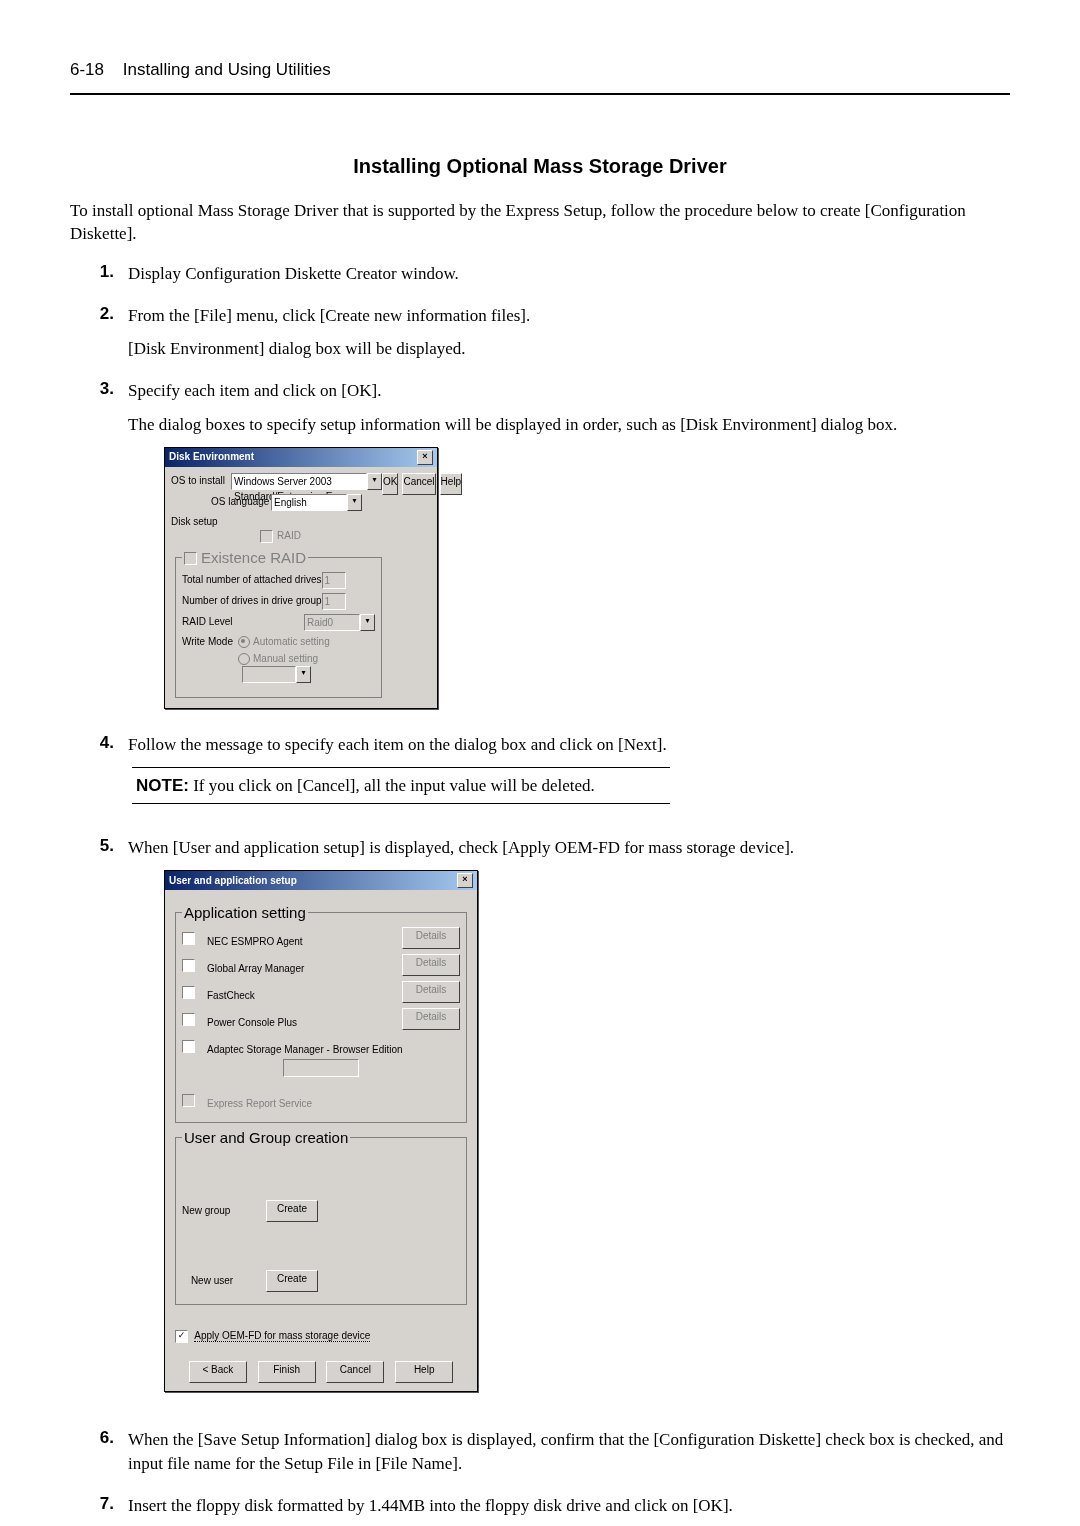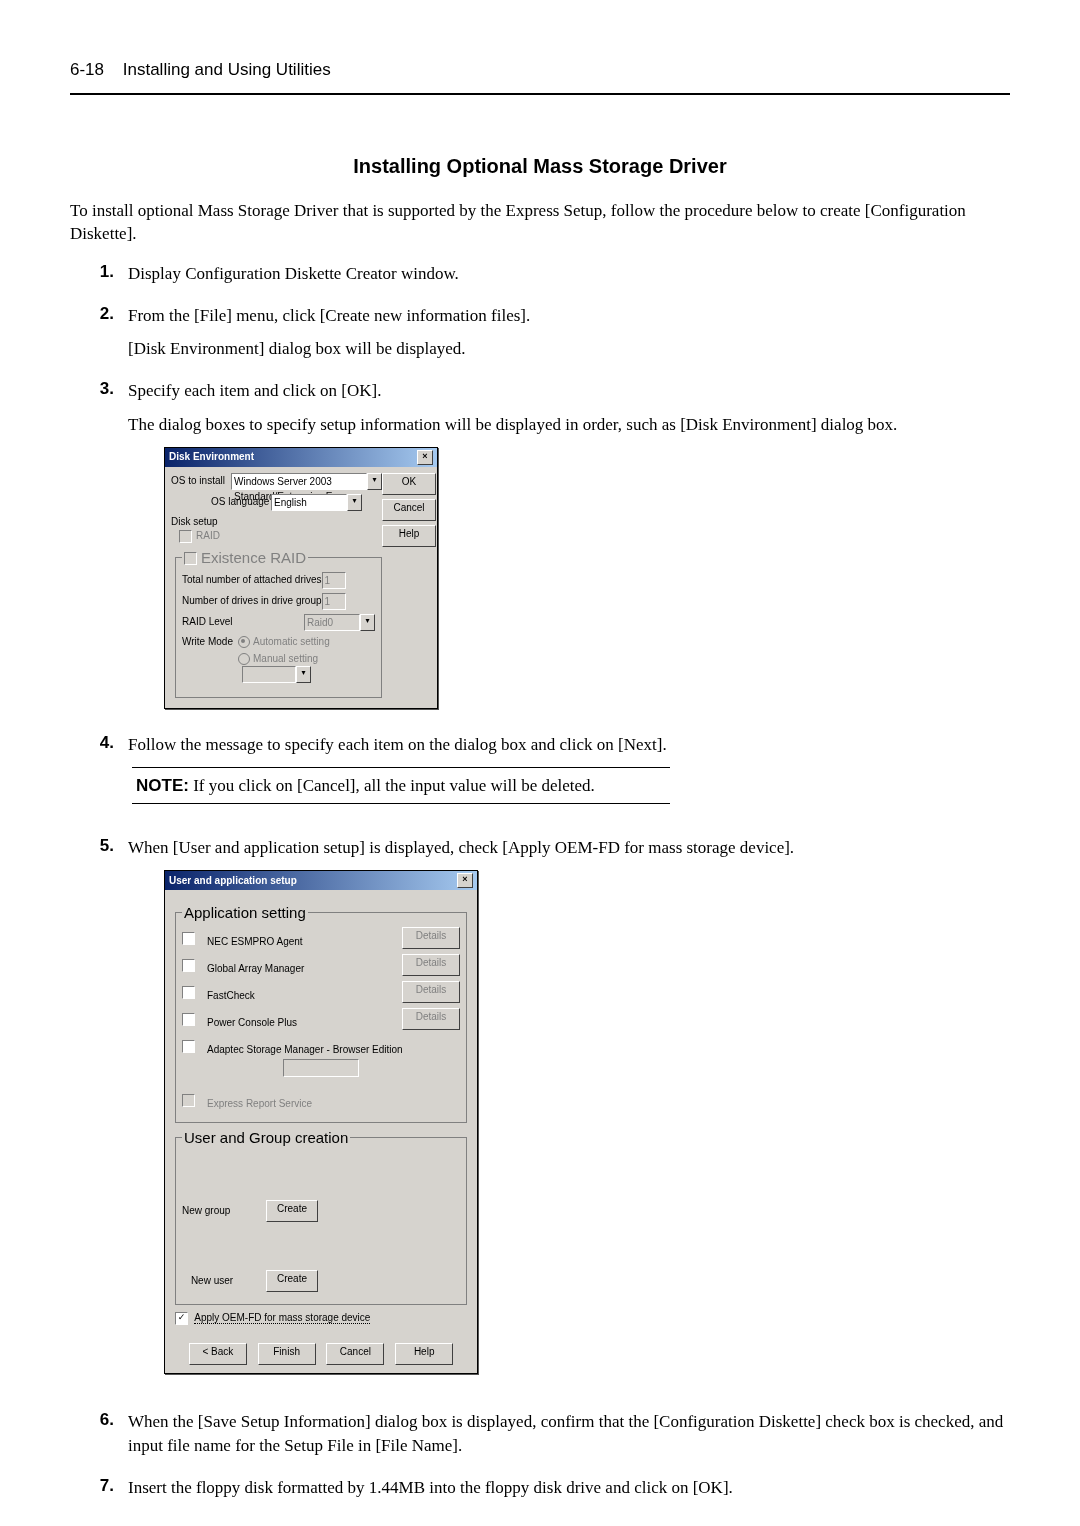--- a/index.html
+++ b/index.html
@@ -184,21 +184,21 @@
   
   .dlg1 {
     width: 272px;
     margin: 10px 0 16px 36px;
   }
   .dlg1-body{
     display:flex;
     padding:6px;
   }
   .dlg1-left{flex:1;}
-  .dlg1-right{width:56px;display:flex;flex-direction:column;gap:4px;align-items:flex-start;}
+  .dlg1-right{width:56px;display:flex;flex-direction:row;gap:4px;align-items:flex-start;}
   .dlg1-row{display:flex;align-items:center;margin-bottom:4px;}
   .lbl{min-width:112px;}
 
   
   .dlg2 {
     width: 312px;
     margin: 8px 0 28px 36px;
   }
   .dlg2-body{padding:8px 10px;}
   .app-row{display:flex;align-items:center;gap:8px;margin-bottom:5px;}
@@ -260,21 +260,21 @@
               <span class="lbl" style="min-width:60px;">OS to install</span>
               <span class="win-select" style="width:130px;"><span>Windows Server 2003 Standard/Enterprise E</span></span>
                 <span class="drop-arrow">▾</span>
             </div>
             <div class="dlg1-row" style="padding-left:40px;">
               <span class="lbl" style="min-width:60px;">OS language</span>
               <span class="win-select" style="width:70px;"><span>English</span></span>
                 <span class="drop-arrow">▾</span>
             </div>
             <div style="margin-top:4px;">Disk setup</div>
-            <div style="padding-left:8px;">
+            <div style="padding-left:8px;text-align:center;">
               <span class="checkbox disabled"></span><span class="gray-text">RAID</span>
             </div>
             <fieldset class="win-fieldset" style="margin-left:4px;">
               <legend class="gray-text"><span class="checkbox disabled"></span><span>Existence RAID</span></legend>
               <div class="dlg1-row">
                 <span class="lbl">Total number of attached drives</span>
                 <span class="win-input disabled" style="width:18px;">1</span>
               </div>
               <div class="dlg1-row">
                 <span class="lbl">Number of drives in drive group</span>
@@ -368,21 +368,21 @@
             <div class="ug-row">
               <span style="width:60px;">New group</span>
               <span class="win-btn" style="width:50px;">Create</span>
             </div>
             <div class="ug-row">
               <span style="width:60px;text-align:center;">New user</span>
               <span class="win-btn" style="width:50px;">Create</span>
             </div>
           </fieldset>
 
-          <div style="margin-top:6px;">
+          <div style="margin-top:24px;">
             <span class="checkbox">✓</span>
             <span class="dotted-underline">Apply OEM-FD for mass storage device</span>
           </div>
 
           <div class="dlg2-buttons">
             <span class="win-btn"><span>&lt; Back</span></span>
             <span class="win-btn">Finish</span>
             <span class="win-btn">Cancel</span>
             <span class="win-btn">Help</span>
           </div>

